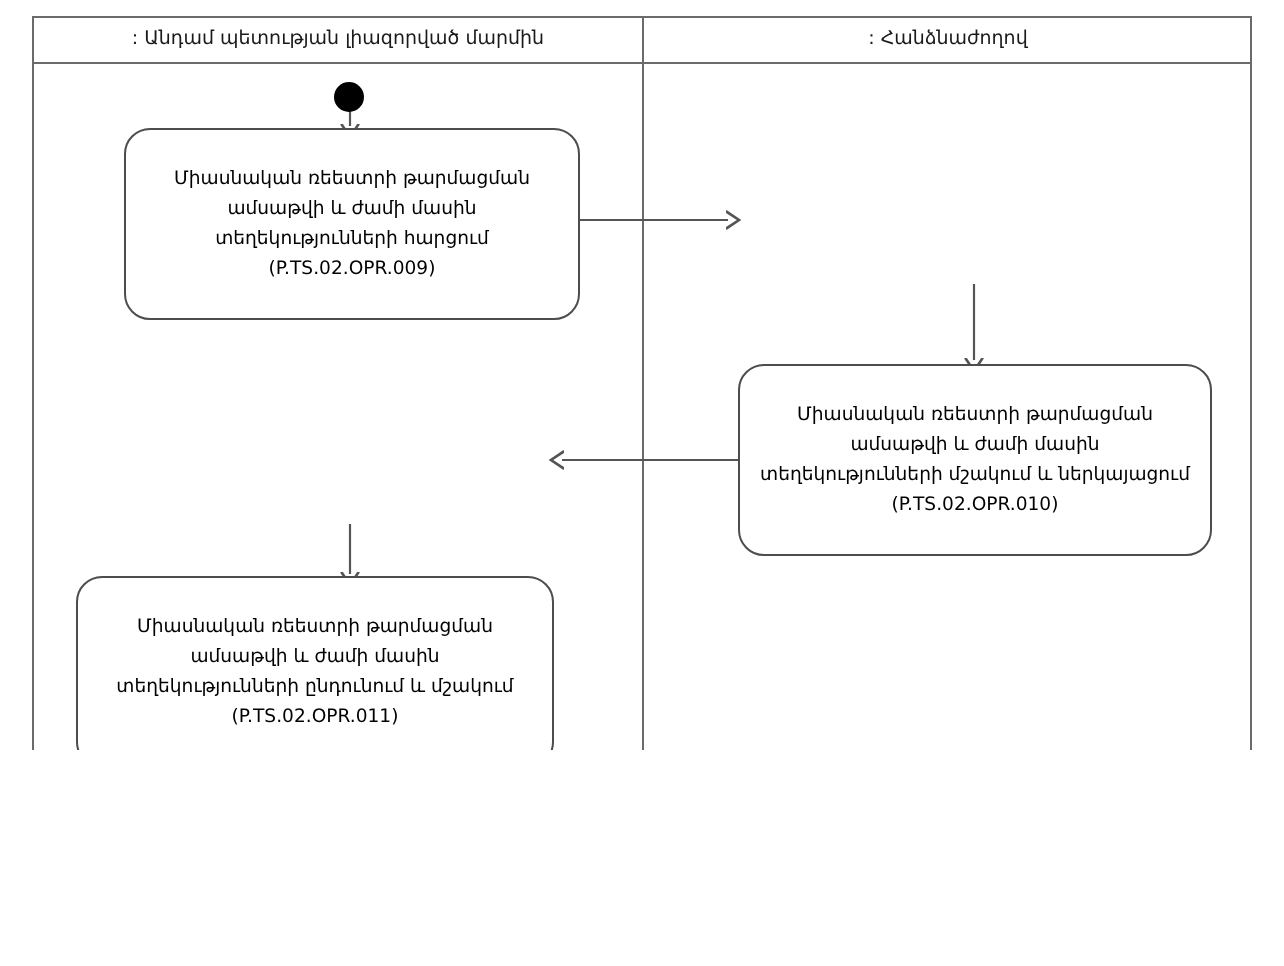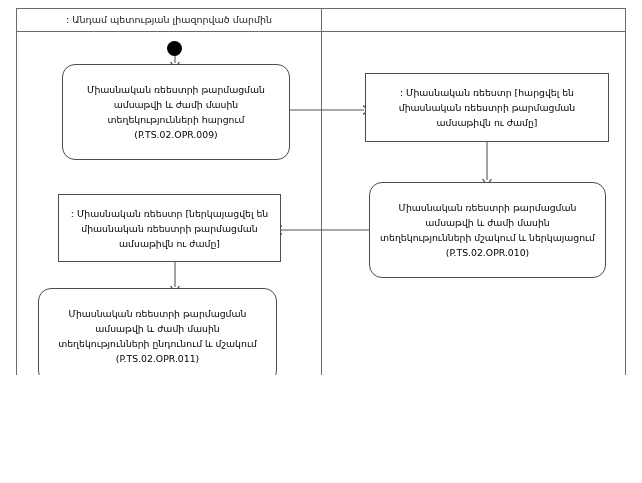--- a/index.html
+++ b/index.html
@@ -119,20 +119,21 @@
 </head>
 <body>
 
 <div id="canvas">
 
   <div class="frame"></div>
   <div class="lane-header-rule"></div>
   <div class="lane-divider"></div>
 
   <div class="lane-title left">: Անդամ պետության լիազորված մարմին</div>
+  <div class="lane-title right">: Հանձնաժողով</div>
 
   <svg class="edge-svg">
     <defs>
       <marker id="arrow-down" markerWidth="10" markerHeight="10" refX="1" refY="5" orient="auto" markerUnits="strokeWidth">
         <path d="M0,1 L6,5 L0,9" fill="none" stroke="#555555" stroke-width="1.2"></path>
       </marker>
     </defs>
 
     <line x1="175" y1="55" x2="175" y2="63" stroke="#555555" stroke-width="1.1" marker-end="url(#arrow-down)"></line>
 
@@ -146,31 +147,25 @@
 
     <line x1="175" y1="384" x2="175" y2="406" stroke="#555555" stroke-width="1.1" marker-end="url(#arrow-down)"></line>
   </svg>
 
   <div class="start-node" style="left:167px; top:41px;"></div>
 
   <div class="node action" style="left:62px; top:64px; width:228px; height:96px;">
     <span>Միասնական ռեեստրի թարմացման ամսաթվի և ժամի մասին տեղեկությունների հարցում (P.TS.02.OPR.009)</span>
   </div>
 
-  <div class="node object" style="left:365px; top:73px; width:244px; height:69px;">
-    <span>: Միասնական ռեեստր [հարցվել են միասնական ռեեստրի թարմացման ամսաթիվն ու ժամը]</span>
-  </div>
 
   <div class="node action" style="left:369px; top:182px; width:237px; height:96px;">
     <span>Միասնական ռեեստրի թարմացման ամսաթվի և ժամի մասին տեղեկությունների մշակում և ներկայացում (P.TS.02.OPR.010)</span>
   </div>
 
-  <div class="node object" style="left:58px; top:194px; width:223px; height:68px;">
-    <span>: Միասնական ռեեստր [ներկայացվել են միասնական ռեեստրի թարմացման ամսաթիվն ու ժամը]</span>
-  </div>
 
   <div class="node action" style="left:38px; top:288px; width:239px; height:96px;">
     <span>Միասնական ռեեստրի թարմացման ամսաթվի և ժամի մասին տեղեկությունների ընդունում և մշակում (P.TS.02.OPR.011)</span>
   </div>
 
   <div class="end-node" style="left:166px; top:408px;"></div>
 
 </div>
 
 </body></html>

